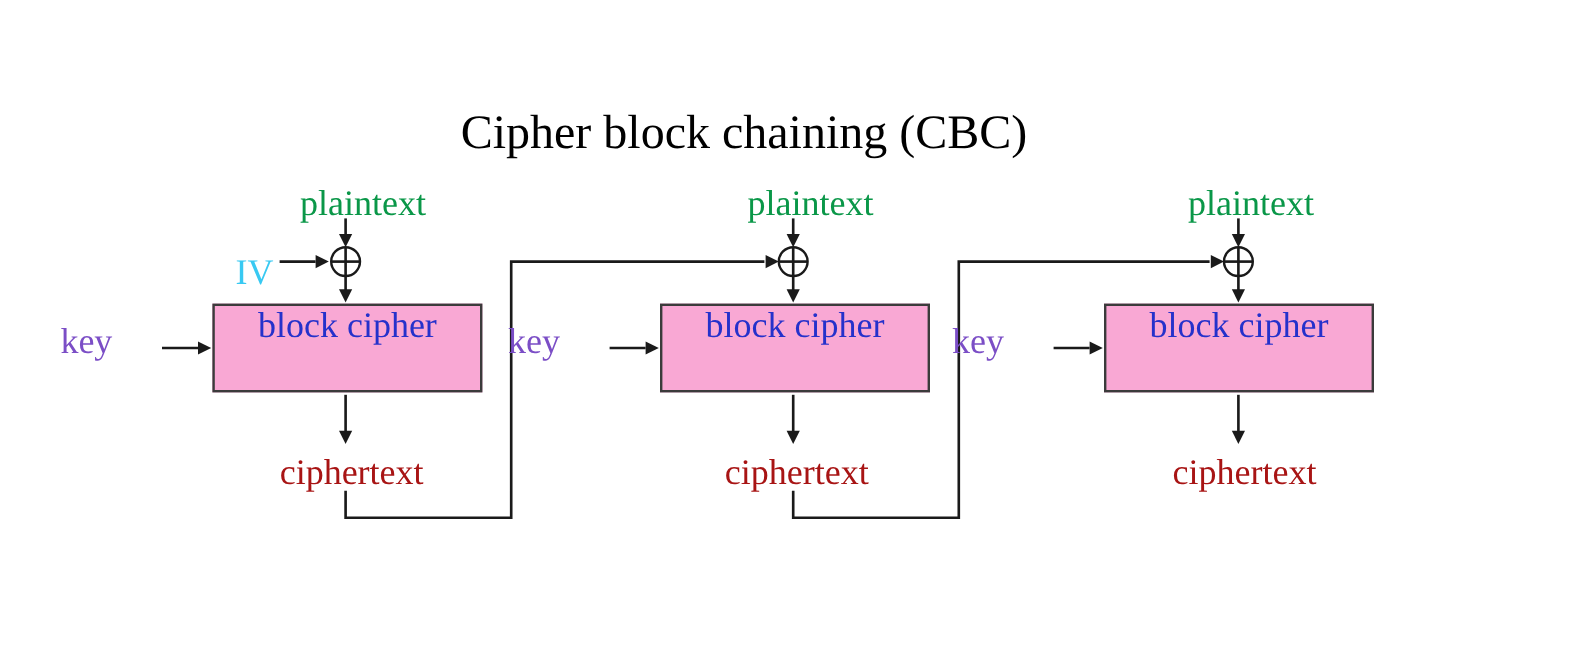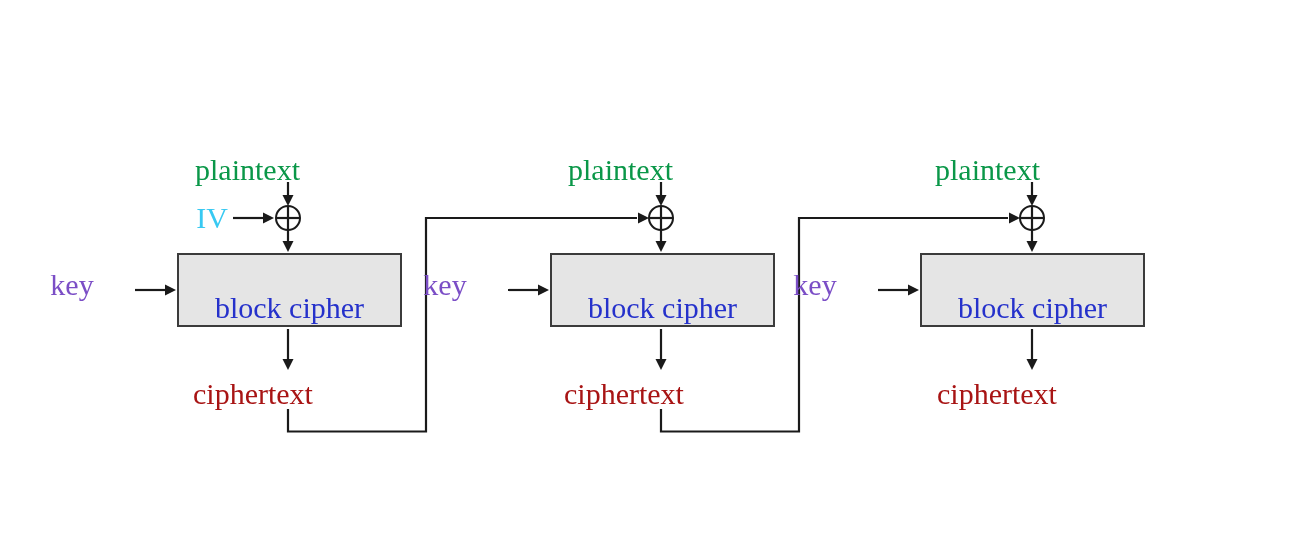--- a/index.html
+++ b/index.html
@@ -46,48 +46,48 @@
     line-height: 44px;
     color: var(--title_text, #000000);
     white-space: nowrap;
   }
   .lbl {
     position: absolute;
     font-size: 30px;
     line-height: 30px;
     white-space: nowrap;
   }
-  .center { text-align: left; width: 160px; }
+  .center { text-align: right; width: 160px; }
   .rightal { text-align: right; }
   .green { color: var(--plaintext_green, #0a9748); }
   .cyan  { color: var(--iv_cyan, #38c9f2); }
   .purple{ color: var(--key_purple, #7b4ec6); text-align: center; }
   .red   { color: var(--ciphertext_red, #a81414); }
   .box {
     position: absolute;
     top: 253px;
     width: 225px;
     height: 74px;
     box-sizing: border-box;
     border: 2.5px solid var(--box_border_gray, #3b3b3b);
-    background: #e5e5e5;
+    background: #f9a8d4;
     display: flex;
-    align-items: flex-end;
+    align-items: flex-start;
     justify-content: center;
   }
   .box span {
     font-size: 30px;
     color: var(--cipher_blue, #2531cb);
     white-space: nowrap;
   }
   
   .pt1 { left: 195px; top: 155px; }
   .pt2 { left: 568px; top: 155px; }
   .pt3 { left: 935px; top: 155px; }
-  .iv  { left: 158px; top: 203px; width: 70px; }
+  .iv  { left: 158px; top: 213px; width: 70px; }
   .ky1 { left: 22px;  top: 270px; width: 100px; }
   .ky2 { left: 395px; top: 270px; width: 100px; }
   .ky3 { left: 765px; top: 270px; width: 100px; }
   .bx1 { left: 177px; }
   .bx2 { left: 550px; }
   .bx3 { left: 920px; }
   .ct1 { left: 193px; top: 379px; }
   .ct2 { left: 564px; top: 379px; }
   .ct3 { left: 937px; top: 379px; }
 </style>
@@ -170,20 +170,21 @@
     <g>
       <line class="ln" x1="878" y1="290" x2="908" y2="290"></line>
       <polygon class="hd" points="919,290 908,284.5 908,295.5"></polygon>
     </g>
     <g>
       <line class="ln" x1="1032" y1="329" x2="1032" y2="363"></line>
       <polygon class="hd" points="1032,370 1026.5,359 1037.5,359"></polygon>
     </g>
   </svg>
 
+  <div class="title">Cipher block chaining (CBC)</div>
 
   <div class="lbl center green pt1">plaintext</div>
   <div class="lbl rightal cyan iv">IV</div>
   <div class="lbl rightal purple ky1">key</div>
   <div class="box bx1">
     <span>block cipher</span>
   </div>
   <div class="lbl center red ct1">ciphertext</div>
 
   <div class="lbl center green pt2">plaintext</div>

